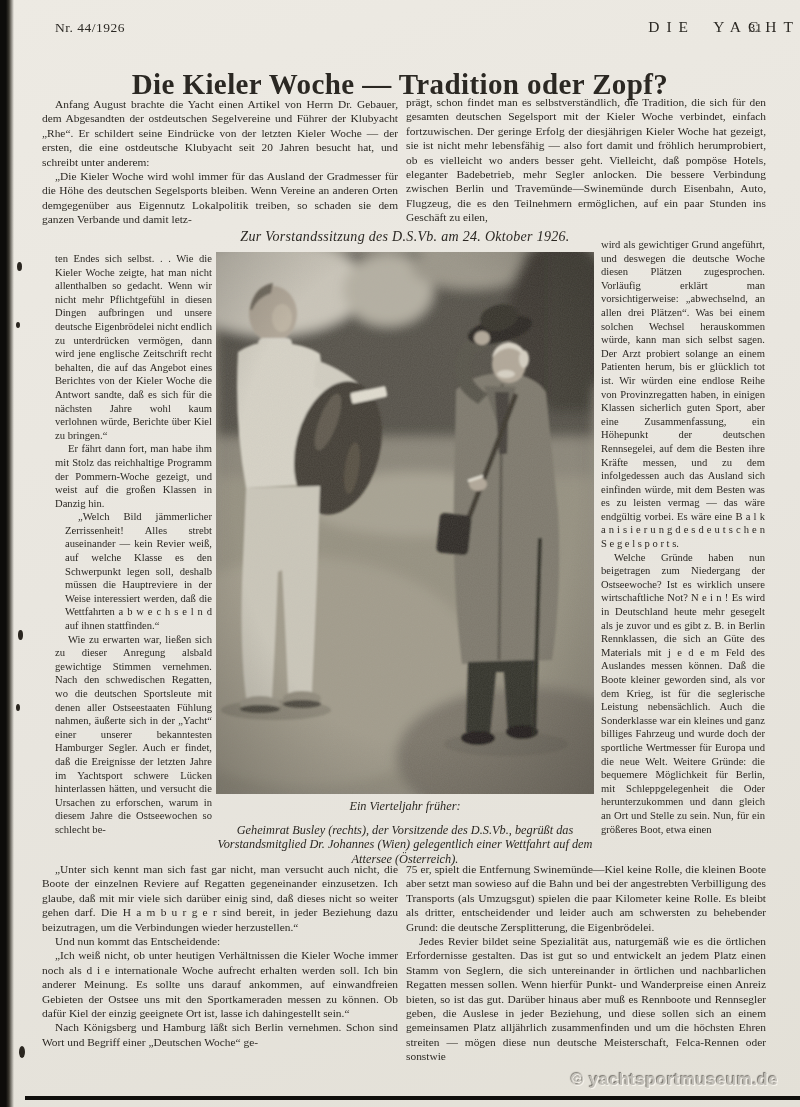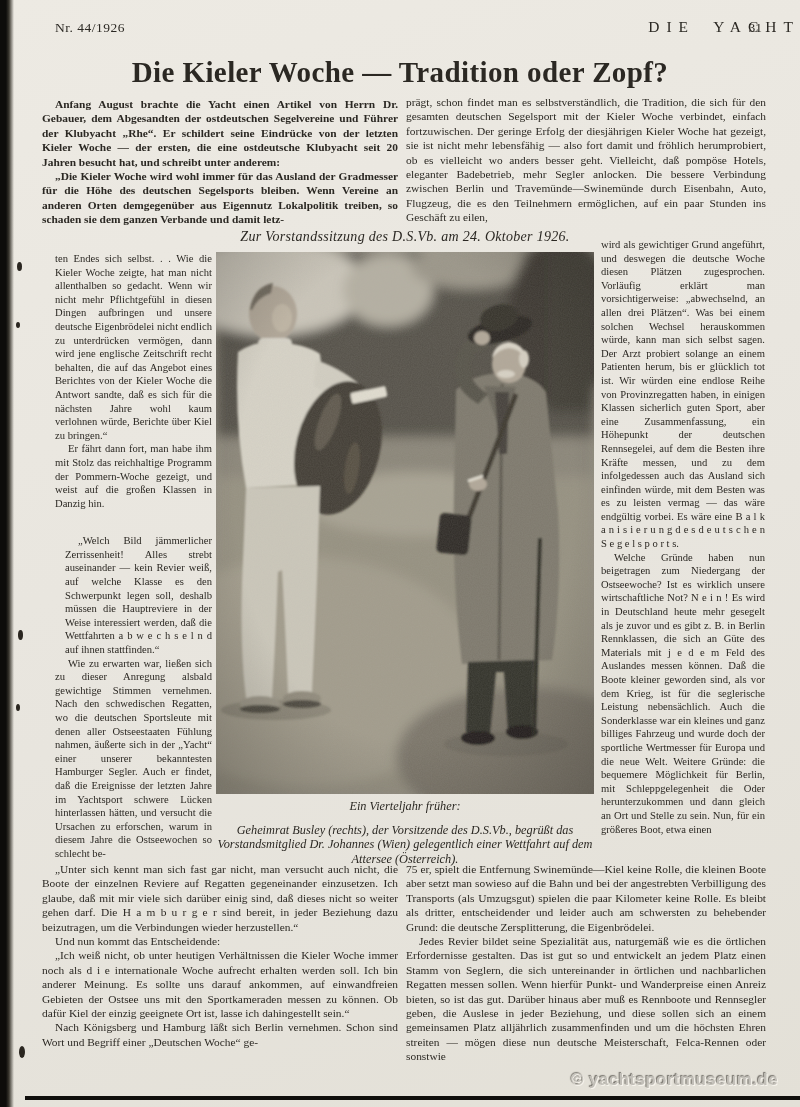--- a/index.html
+++ b/index.html
@@ -10,27 +10,27 @@
   .scan-edge{position:absolute;left:0;top:0;width:14px;height:1107px;
      background:linear-gradient(90deg,#0d0c0a 0px,#0d0c0a 6px,#3a372f 9px,rgba(60,55,46,0) 14px);}
   .speck{position:absolute;background:#2a2620;border-radius:50%;}
   .bottom-rule{position:absolute;left:25px;top:1096px;width:775px;height:4px;background:#100f0c;}
   
   .issue{position:absolute;left:55px;top:20px;font-size:13.5px;letter-spacing:.5px;}
   .masthead{position:absolute;left:0;top:18px;width:100%;text-align:right;
      font-size:15.5px;letter-spacing:7px;word-spacing:8px;}
   .pageno{position:absolute;right:38px;top:20px;font-size:13.5px;}
   
-  .title{position:absolute;left:0;top:56px;width:100%;margin:0;text-align:center;
+  .title{position:absolute;left:0;top:68px;width:100%;margin:0;text-align:center;
      font-size:29px;font-weight:700;letter-spacing:.4px;}
   
   .col p{margin:0;text-align:justify;font-size:11.4px;line-height:14.4px;}
   .col p.ind{text-indent:13px;}
-  .col p.inset{padding-left:10px;margin-top:24px;}
-  .intro-left{position:absolute;left:42px;top:97px;width:356px;font-weight:bold;}
+  .col p.inset{padding-left:10px;}
+  .intro-left{position:absolute;left:42px;top:97px;width:356px;}
   .intro-right{position:absolute;left:406px;top:95px;width:360px;}
   .narrow-left{position:absolute;left:55px;top:252px;width:157px;height:608px;overflow:hidden;}
   .narrow-left p,.narrow-right p{font-size:10.6px;line-height:13.6px;}
   .narrow-right{position:absolute;left:601px;top:238px;width:164px;height:624px;overflow:hidden;}
   .bottom-left{position:absolute;left:42px;top:862px;width:356px;height:228px;overflow:hidden;}
   .bottom-right{position:absolute;left:406px;top:862px;width:360px;height:228px;overflow:hidden;}
   
   .caption-above{position:absolute;left:215px;top:229px;width:380px;text-align:center;
      font-style:italic;font-size:14px;letter-spacing:.3px;}
   .photo{position:absolute;left:216px;top:252px;width:378px;height:542px;margin:0;}

